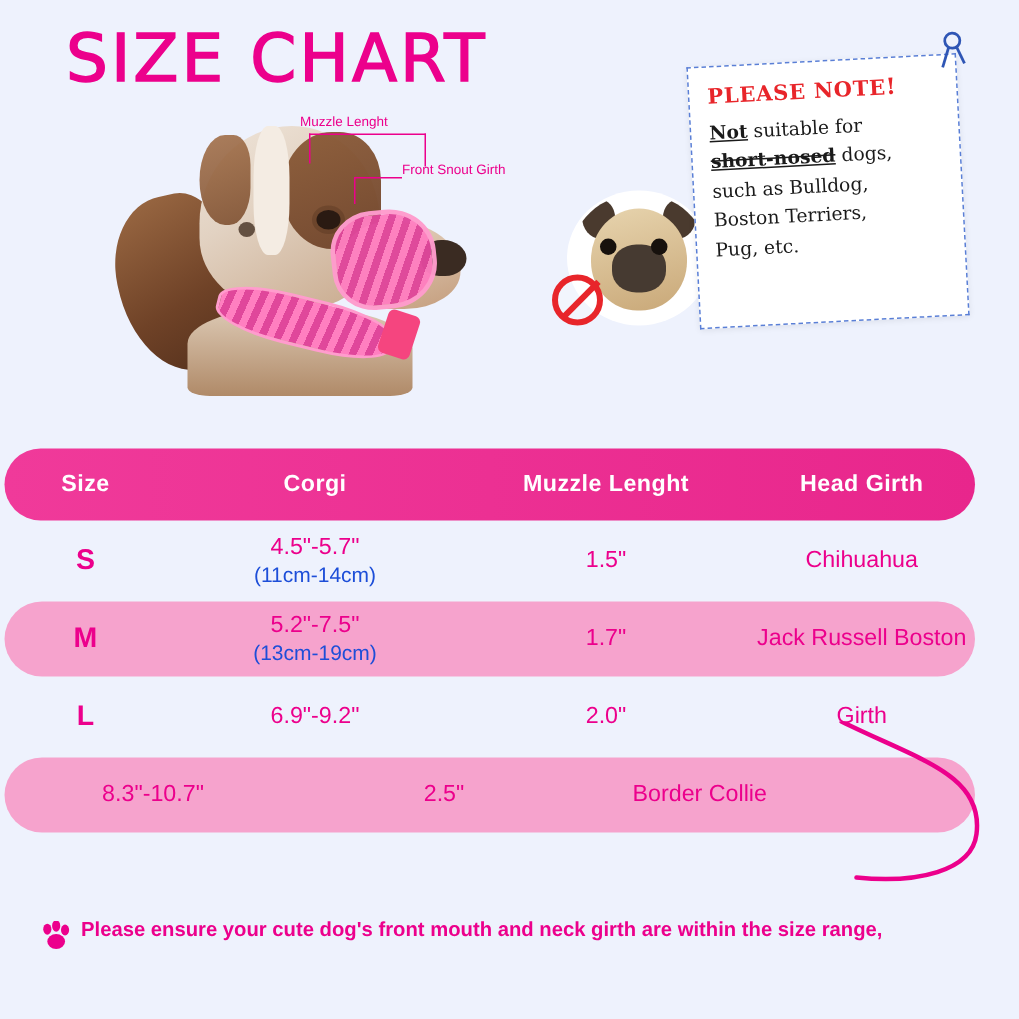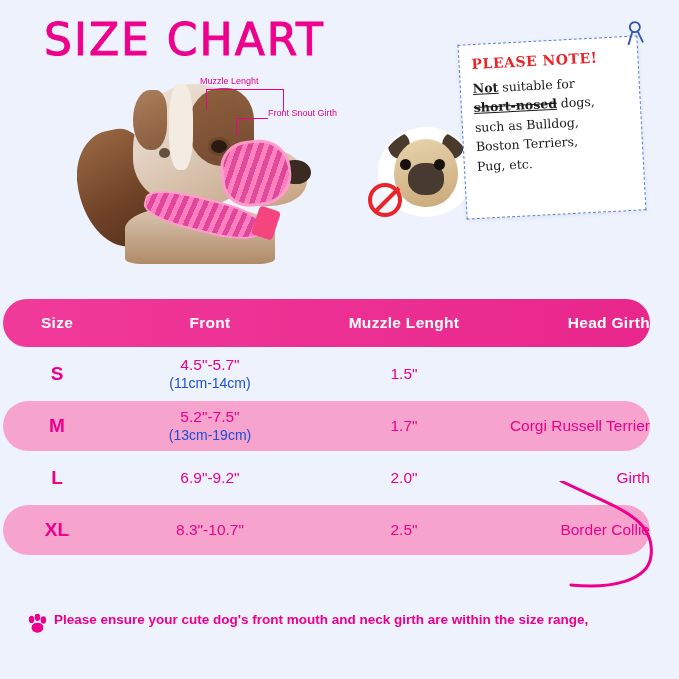--- a/index.html
+++ b/index.html
@@ -267,21 +267,21 @@
     height: 48px;
     background: linear-gradient(90deg,#f03a9a,#e8268c);
     color: #ffffff;
     font-weight: bold;
   }
   .row.alt { background: #f6a3cd; }
   .row.plain { background: transparent; }
   .c1 { width: 108px; text-align: center; }
   .c2 { width: 198px; text-align: center; }
   .c3 { width: 190px; text-align: center; }
-  .c4 { width: 151px; text-align: right; }
+  .c4 { width: 151px; text-align: center; }
 
   .row.header .c1, .row.header .c2, .row.header .c3, .row.header .c4 {
     font-size: 15.5px;
     letter-spacing: .3px;
     line-height: 1.15;
   }
   .size-cell {
     color: #ec008c;
     font-weight: bold;
     font-size: 19px;
@@ -392,56 +392,56 @@
     <div>Boston Terriers,</div>
     <div>Pug, etc.</div>
   </div>
 </div>
 
 <div class="table">
 
   <div class="row header">
     <div class="c1">Size</div>
     <div class="c2 two-line">
-      <span>Front</span>
+      <span>Corgi</span>
     </div>
     <div class="c3">Muzzle Lenght</div>
     <div class="c4">Head  Girth</div>
   </div>
 
   <div class="row plain">
     <div class="c1 size-cell">S</div>
     <div class="c2 two-line">
       <span class="val-main">4.5"-5.7"</span>
       <span class="val-sub">(11cm-14cm)</span>
     </div>
     <div class="c3 val-plain">1.5"</div>
+    <div class="c4 val-plain">Chihuahua</div>
   </div>
 
   <div class="row alt">
     <div class="c1 size-cell">M</div>
     <div class="c2 two-line">
       <span class="val-main">5.2"-7.5"</span>
       <span class="val-sub">(13cm-19cm)</span>
     </div>
     <div class="c3 val-plain">1.7"</div>
-    <div class="c4 val-plain">Corgi Russell Terrier</div>
+    <div class="c4 val-plain">Jack Russell Boston</div>
   </div>
 
   <div class="row plain">
     <div class="c1 size-cell">L</div>
     <div class="c2 two-line">
       <span class="val-main">6.9"-9.2"</span>
     </div>
     <div class="c3 val-plain">2.0"</div>
     <div class="c4 val-plain">Girth</div>
   </div>
 
   <div class="row alt">
-    <div class="c1 size-cell">XL</div>
     <div class="c2 two-line">
       <span class="val-main">8.3"-10.7"</span>
     </div>
     <div class="c3 val-plain">2.5"</div>
     <div class="c4 val-plain">Border Collie</div>
   </div>
 </div>
 
 <svg class="swoosh" viewBox="0 0 120 120">
   <path d="M10 0 C 60 25, 105 35, 100 75 C 97 100, 60 108, 20 104" fill="none" stroke="#ec008c" stroke-width="3" stroke-linecap="round"></path>

